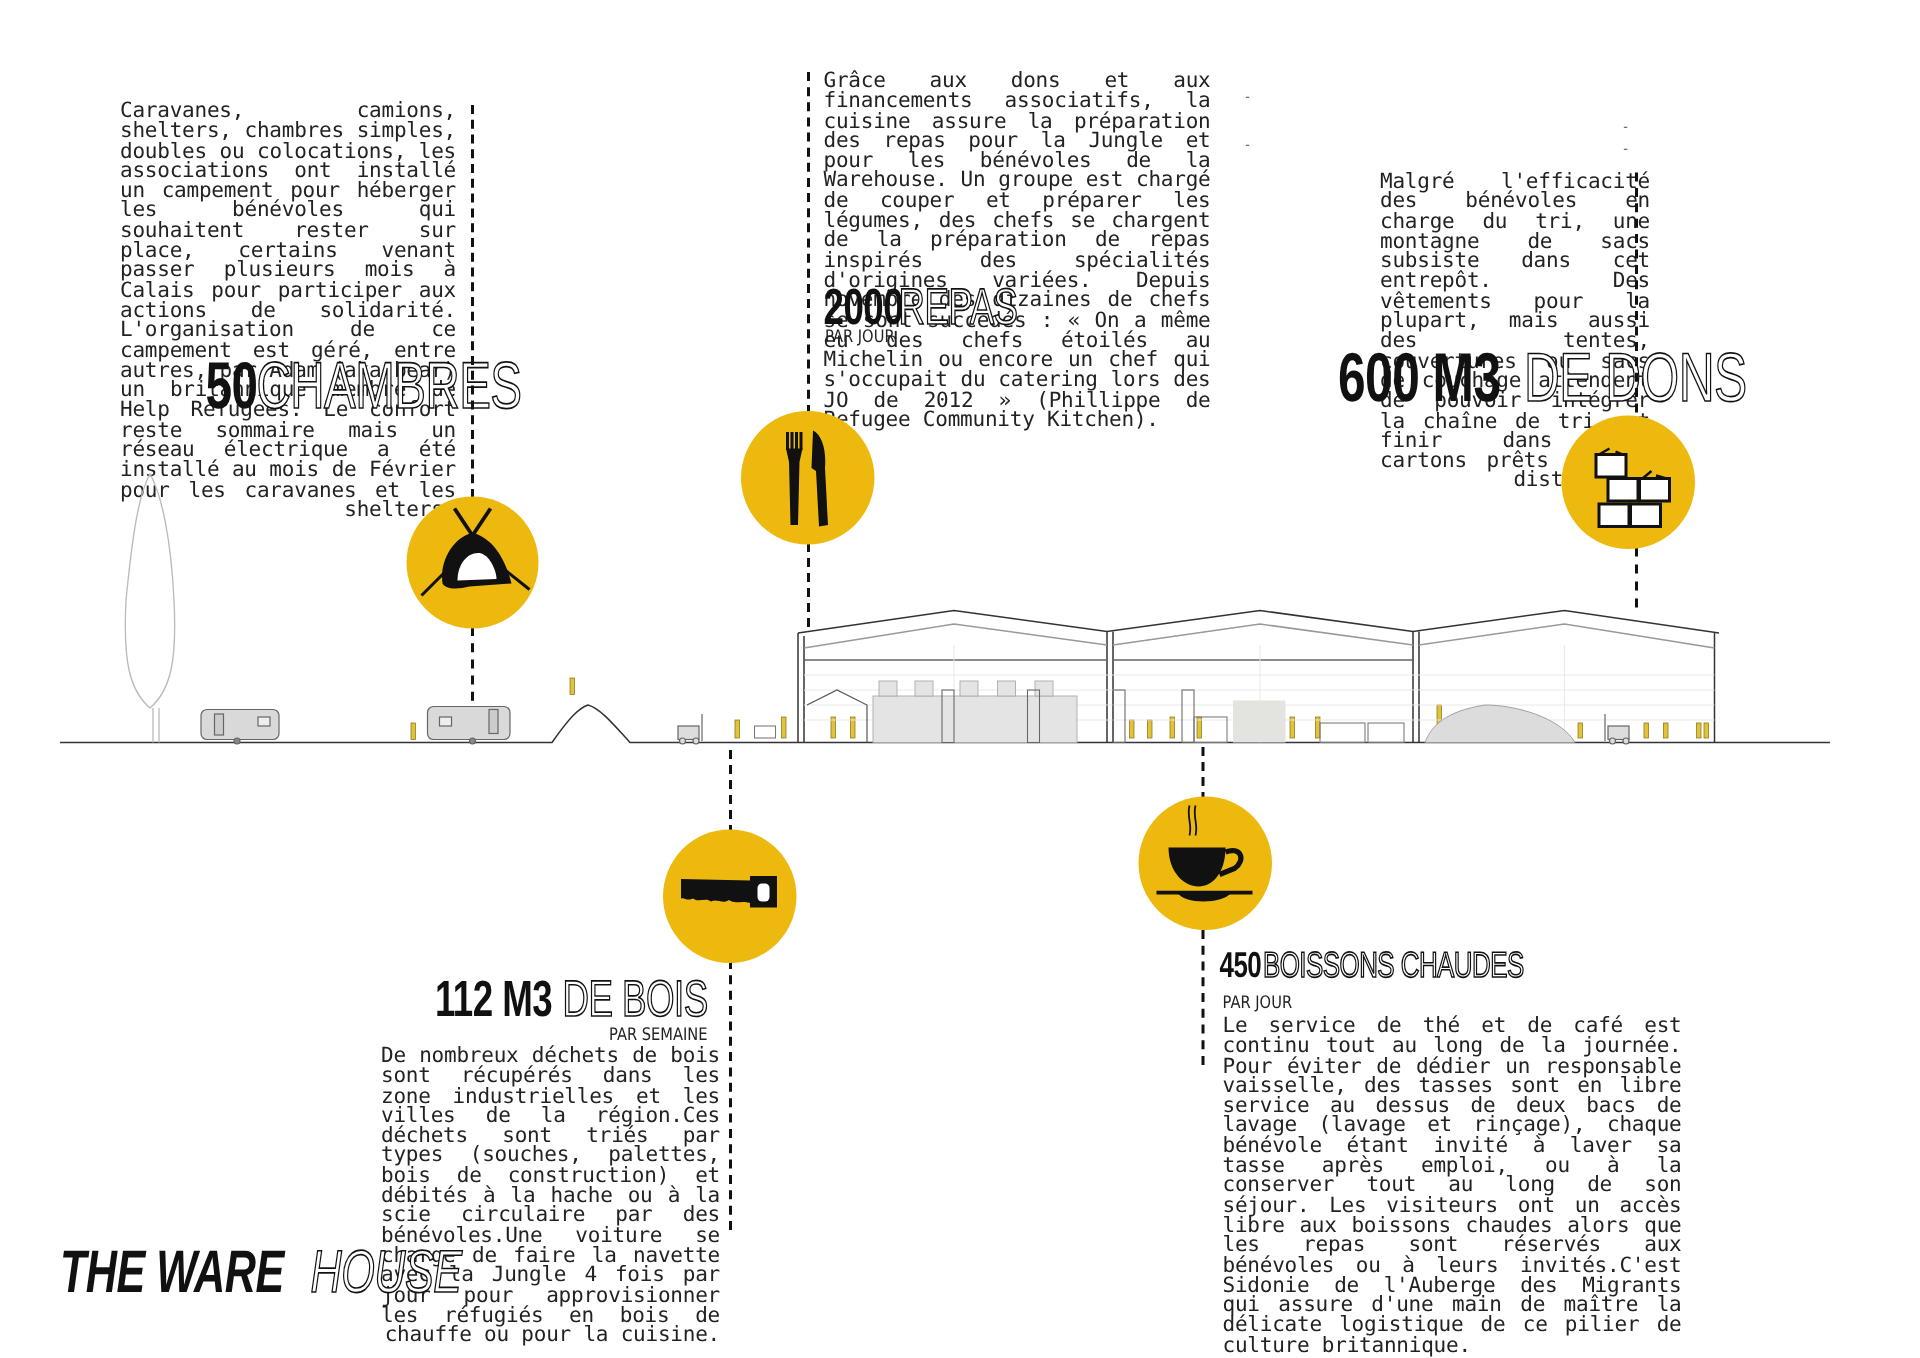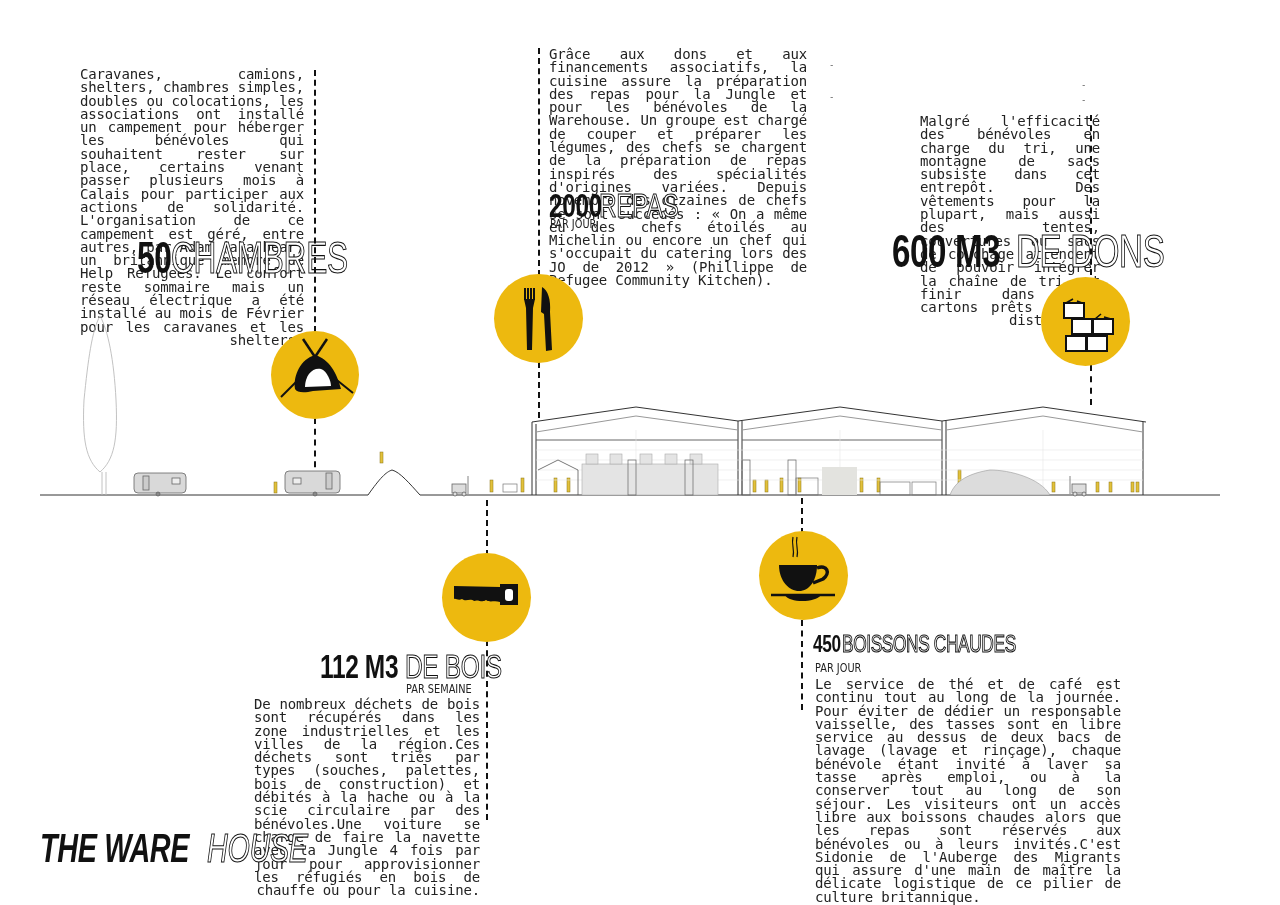--- a/index.html
+++ b/index.html
@@ -38,21 +38,21 @@
 <div class="mark" style="left:829px; top:60px;">-</div>
 <div class="mark" style="left:829px; top:92px;">-</div>
 <div class="mark" style="left:1081px; top:80px;">-</div>
 <div class="mark" style="left:1081px; top:95px;">-</div>
 
 <div class="abs para right" style="left:920px; top:115px; width:180px;">Malgré l'efficacité des bénévoles en charge du tri, une montagne de sacs subsiste dans cet entrepôt. Des vêtements pour la plupart, mais aussi des tentes, couvertures ou sacs de couchage attendent de pouvoir intégrer la chaîne de tri, et finir dans des cartons prêts à être distribués.</div>
 <div class="head" style="left:892px; top:228px; font-size:46px;">
   <span class="solid">600 M3</span><span class="outline" style="margin-left:-26px;">DE DONS</span>
 </div>
 
-<div class="head" style="left:290px; top:649px; font-size:34px;margin-left:30px;">
+<div class="head" style="left:290px; top:649px; font-size:34px;">
   <span class="solid">112 M3</span><span class="outline" style="margin-left:-24px;">DE BOIS</span>
 </div>
 <div class="sub" style="left:406px; top:682px;">PAR SEMAINE</div>
 <div class="abs para right" style="left:254px; top:698px; width:226px;">De nombreux déchets de bois sont récupérés dans les zone industrielles et les villes de la région.Ces déchets sont triés par types (souches, palettes, bois de construction) et débités à la hache ou à la scie circulaire par des bénévoles.Une voiture se charge de faire la navette avec la Jungle 4 fois par jour pour approvisionner les réfugiés en bois de chauffe ou pour la cuisine.</div>
 
 <div class="head" style="left:813px; top:620px; font-size:24px;margin-top:12px;">
   <span class="solid">450</span><span class="outline" style="margin-left:-10px;">BOISSONS CHAUDES</span>
 </div>
 <div class="sub" style="left:815px; top:661px;">PAR JOUR</div>
 <div class="abs para" style="left:815px; top:678px; width:306px;">Le service de thé et de café est continu tout au long de la journée. Pour éviter de dédier un responsable vaisselle, des tasses sont en libre service au dessus de deux bacs de lavage (lavage et rinçage), chaque bénévole étant invité à laver sa tasse après emploi, ou à la conserver tout au long de son séjour. Les visiteurs ont un accès libre aux boissons chaudes alors que les repas sont réservés aux bénévoles ou à leurs invités.C'est Sidonie de l'Auberge des Migrants qui assure d'une main de maître la délicate logistique de ce pilier de culture britannique.</div>

